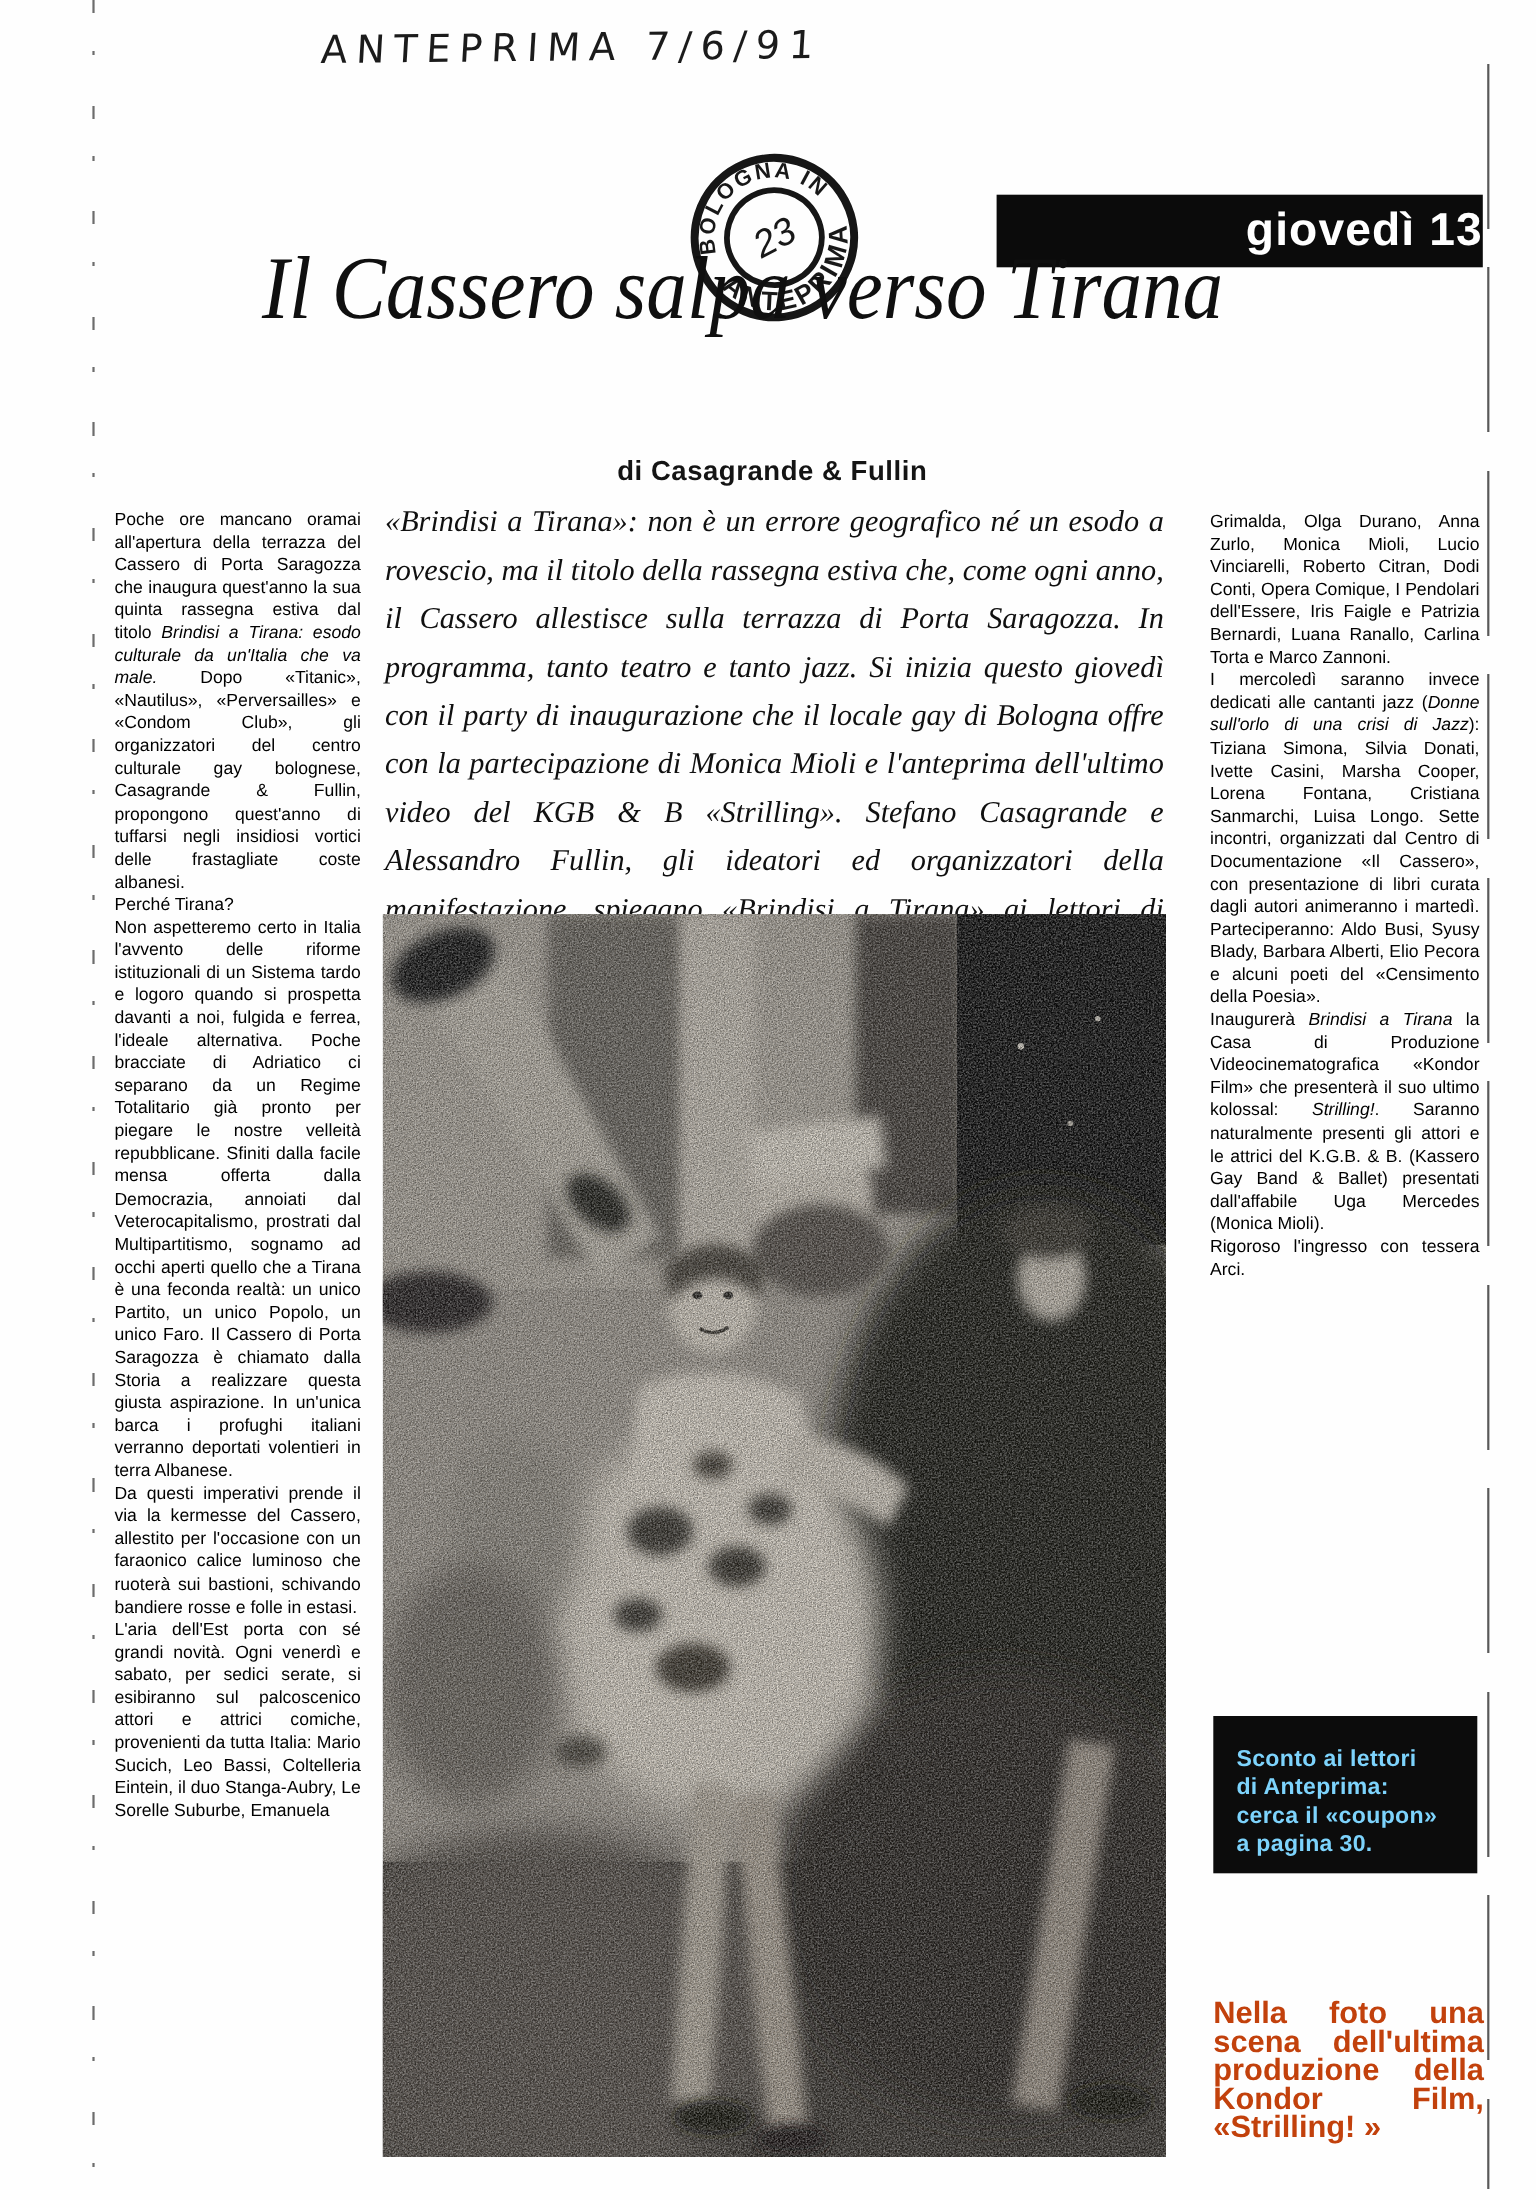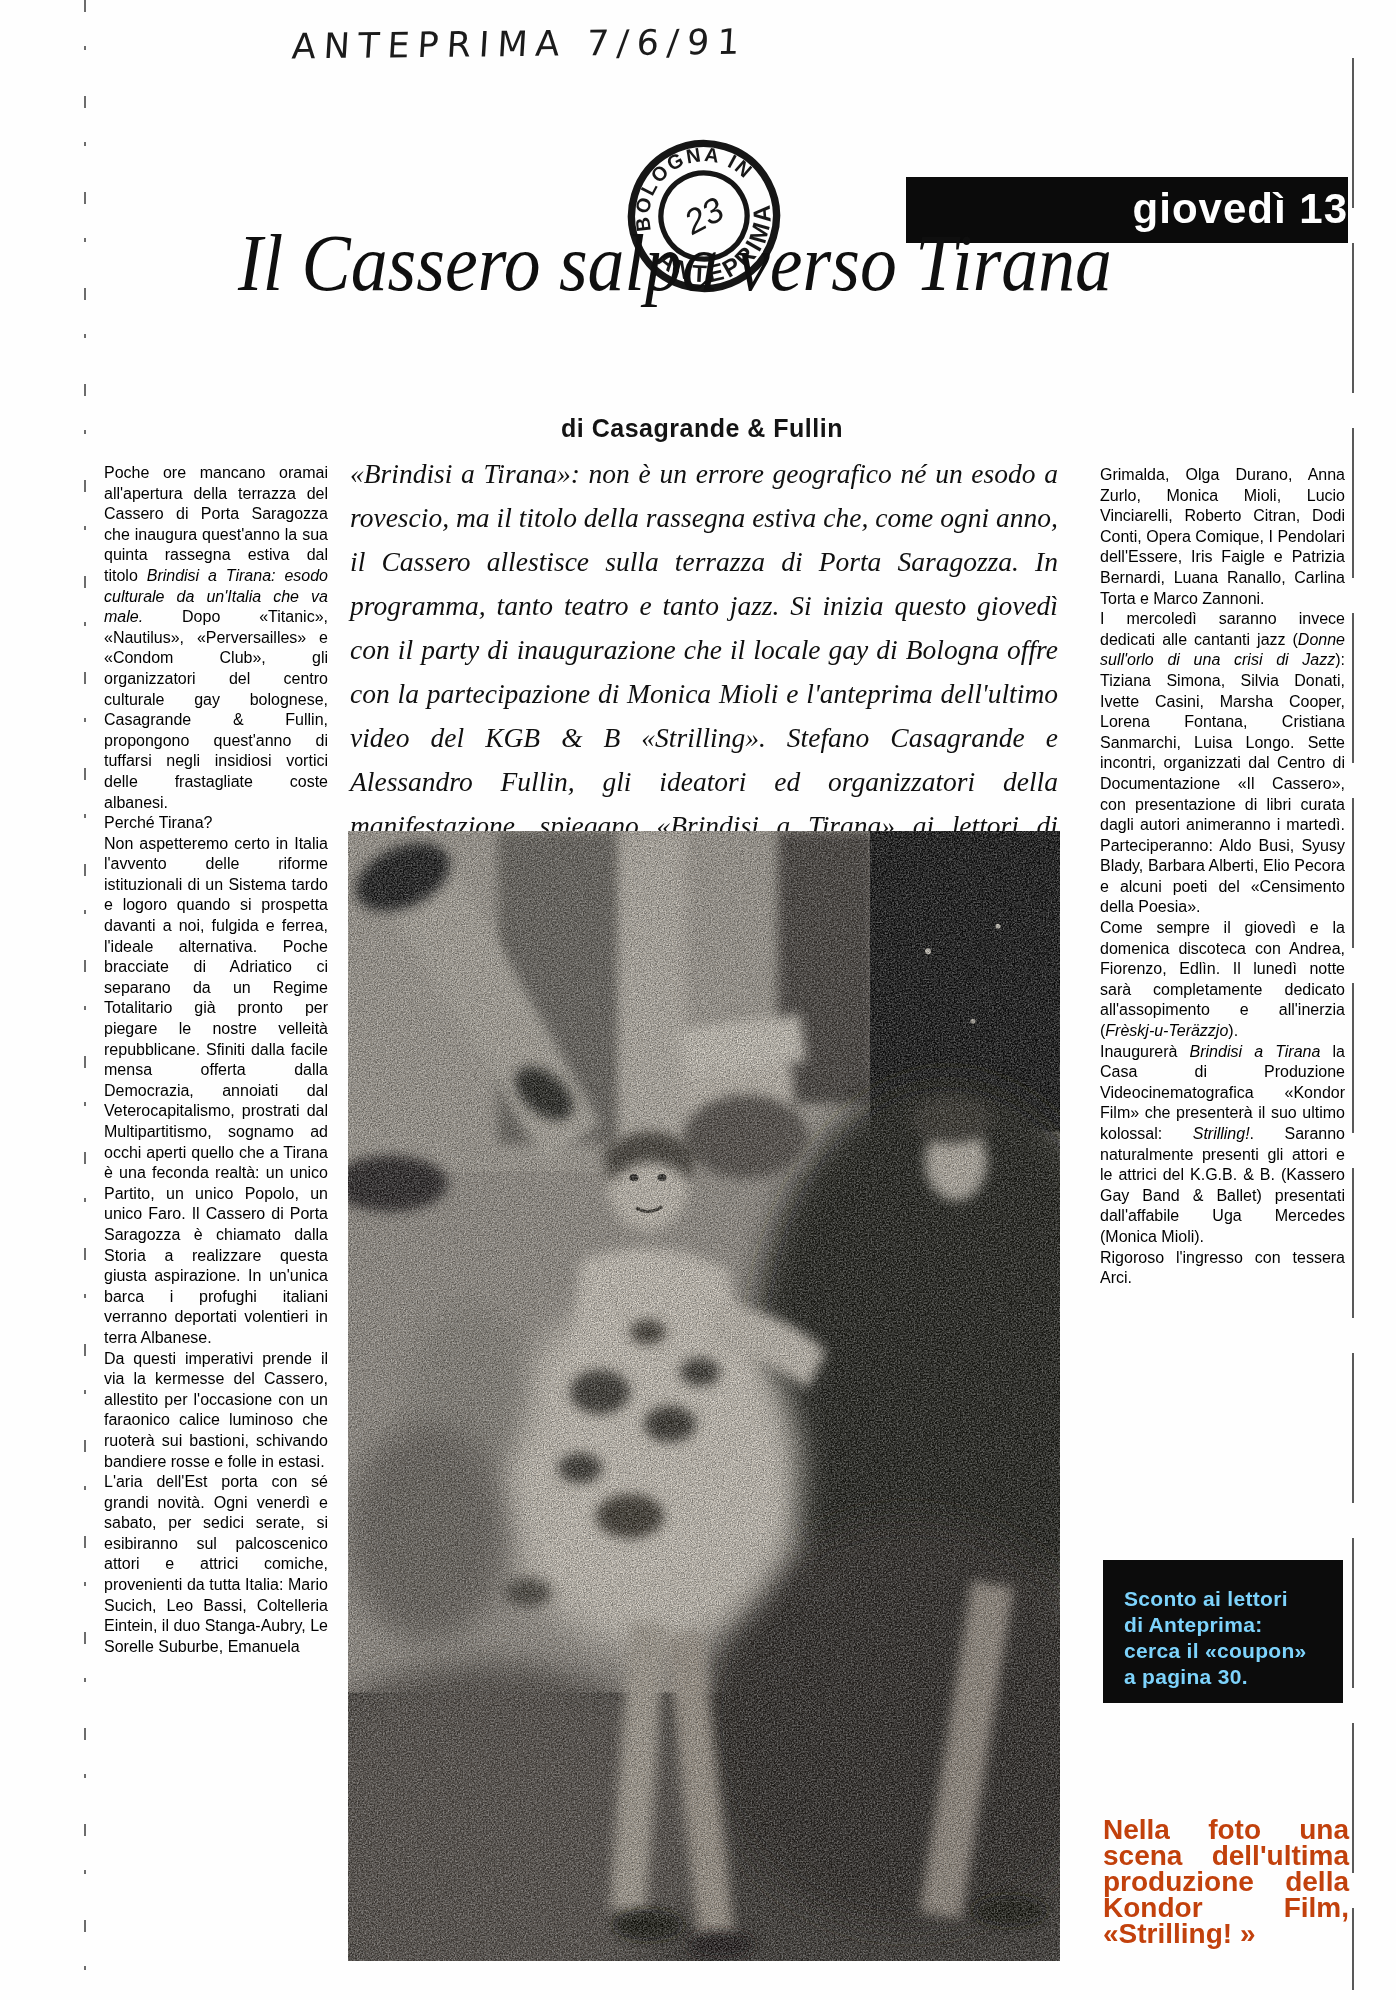--- a/index.html
+++ b/index.html
@@ -168,21 +168,20 @@
     <ellipse cx="120" cy="560" rx="60" ry="90" fill="#8f8a81" filter="url(#b2)"></ellipse>
     <ellipse cx="80" cy="700" rx="80" ry="110" fill="#6d6860" filter="url(#b2)"></ellipse>
     <rect width="712" height="1128" filter="url(#gr)" opacity="0.45"></rect>
     <rect width="712" height="1128" filter="url(#grw)" opacity="0.32"></rect>
   </svg>
 </div>
 
 <div class="news-col col-right">
     <p><span>Grimalda, Olga Durano, Anna Zurlo, Monica Mioli, Lucio Vinciarelli, Roberto Citran, Dodi Conti, Opera Comique, I Pendolari dell'Essere, Iris Faigle e Patrizia Bernardi, Luana Ranallo, Carlina Torta e Marco Zannoni.</span></p>
     <p><span>I mercoledì saranno invece dedicati alle cantanti jazz (</span><span style="font-style: italic;">Donne sull'orlo di una crisi di Jazz</span><span>): Tiziana Simona, Silvia Donati, Ivette Casini, Marsha Cooper, Lorena Fontana, Cristiana Sanmarchi, Luisa Longo. Sette incontri, organizzati dal Centro di Documentazione «Il Cassero», con presentazione di libri curata dagli autori animeranno i martedì. Parteciperanno: Aldo Busi, Syusy Blady, Barbara Alberti, Elio Pecora e alcuni poeti del «Censimento della Poesia».</span></p>
-    <p><span>Come sempre il giovedì e la domenica discoteca con Andrea, Fiorenzo, Edlìn. Il lunedì notte sarà completamente dedicato all'assopimento e all'inerzia (</span><span style="font-style: italic;">Frèskj-u-Teräzzjo</span><span>).</span></p>
     <p><span>Inaugurerà </span><span style="font-style: italic;">Brindisi a Tirana</span><span> la Casa di Produzione Videocinematografica «Kondor Film» che presenterà il suo ultimo kolossal: </span><span style="font-style: italic;">Strilling!</span><span>. Saranno naturalmente presenti gli attori e le attrici del K.G.B. &amp; B. (Kassero Gay Band &amp; Ballet) presentati dall'affabile Uga Mercedes (Monica Mioli).</span></p>
     <p><span>Rigoroso l'ingresso con tessera Arci.</span></p>
   </div>
 
 <div class="coupon">
     <div>Sconto ai lettori</div>
     <div>di Anteprima:</div>
     <div>cerca il «coupon»</div>
     <div>a pagina 30.</div>
   </div>

